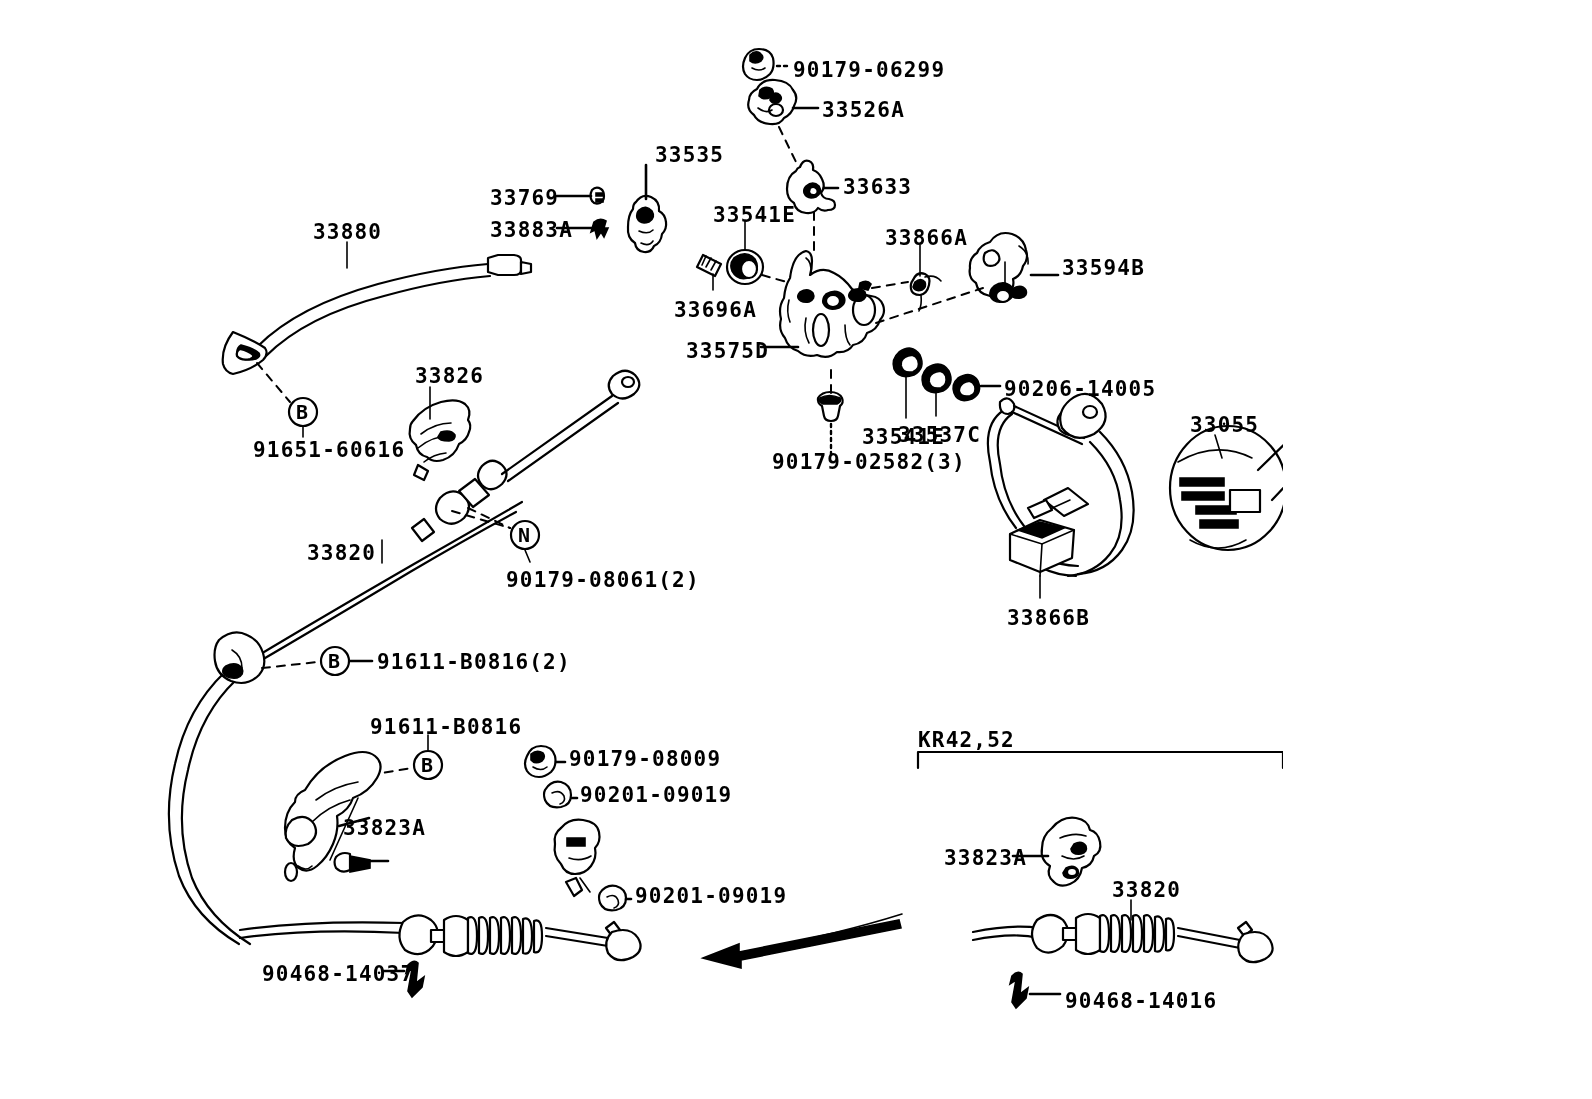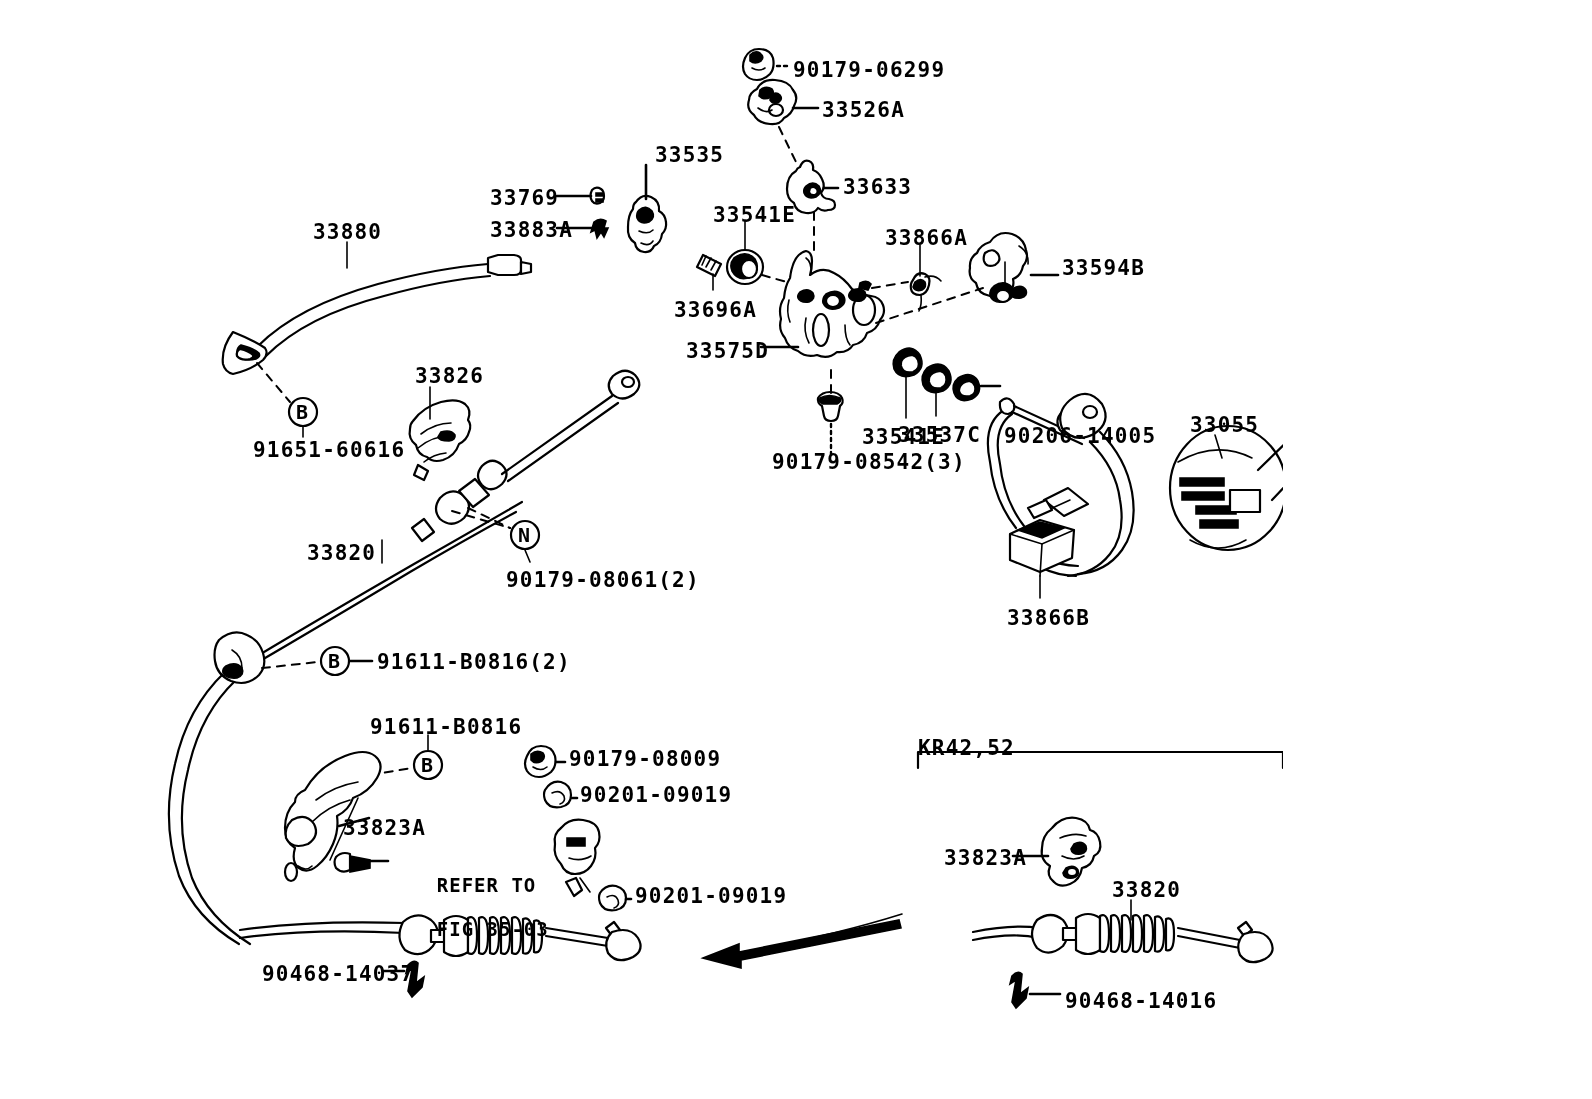--- a/index.html
+++ b/index.html
@@ -362,47 +362,43 @@
       <div class="lbl" style="left: 610px; top: 145px; margin-left: 45px;">33535</div>
       <div class="lbl" style="left: 843px; top: 177px;">33633</div>
       <div class="lbl" style="left: 490px; top: 188px;">33769</div>
       <div class="lbl" style="left: 713px; top: 205px;">33541E</div>
       <div class="lbl" style="left: 490px; top: 220px;">33883A</div>
       <div class="lbl" style="left: 313px; top: 222px;">33880</div>
       <div class="lbl" style="left: 885px; top: 228px;">33866A</div>
       <div class="lbl" style="left: 1062px; top: 258px; text-align: center;">33594B</div>
       <div class="lbl" style="left: 674px; top: 300px;">33696A</div>
       <div class="lbl" style="left: 686px; top: 341px;">33575D</div>
-      <div class="lbl" style="left: 1004px; top: 379px; margin-top: 47px;">90206-14005</div>
+      <div class="lbl" style="left: 1004px; top: 379px;">90206-14005</div>
       <div class="lbl" style="left: 403px; top: 366px; margin-left: 12px;">33826</div>
       <div class="lbl" style="left: 1190px; top: 415px;">33055</div>
       <div class="lbl" style="left: 862px; top: 427px;">33541E</div>
       <div class="lbl" style="left: 253px; top: 440px;">91651-60616</div>
       <div class="lbl" style="left: 898px; top: 425px; text-align: center;">33537C</div>
-      <div class="lbl" style="left: 772px; top: 452px;">90179-08542(3)</div>
+      <div class="lbl" style="left: 772px; top: 452px;">90179-02582(3)</div>
       <div class="lbl" style="left: 307px; top: 543px;">33820</div>
       <div class="lbl" style="left: 474px; top: 570px; margin-left: 32px;">90179-08061(2)</div>
       <div class="lbl" style="left: 1007px; top: 608px;">33866B</div>
       <div class="lbl" style="left: 377px; top: 652px;">91611-B0816(2)</div>
       <div class="lbl" style="left: 370px; top: 717px;">91611-B0816</div>
-      <div class="lbl" style="left: 918px; top: 730px; margin-top: 8px;">KR42,52</div>
+      <div class="lbl" style="left: 918px; top: 730px;">KR42,52</div>
       <div class="lbl" style="left: 569px; top: 749px;">90179-08009</div>
       <div class="lbl" style="left: 580px; top: 785px;">90201-09019</div>
       <div class="lbl" style="left: 343px; top: 818px;">33823A</div>
       <div class="lbl" style="left: 944px; top: 848px;">33823A</div>
       <div class="lbl" style="left: 1112px; top: 880px;">33820</div>
       <div class="lbl" style="left: 635px; top: 886px;">90201-09019</div>
       <div class="lbl" style="left: 262px; top: 964px;">90468-14037</div>
       <div class="lbl" style="left: 1065px; top: 991px;">90468-14016</div>
     </div>
 
-  <div class="fig" style="left:387px;top:853px;">
-    <span>REFER TO</span><br>
-    <span>FIG 35-03</span>
-  </div>
 
   <div class="code" style="left:1480px;top:1068px;">331904E</div>
 
   <div class="lbl" style="left:296px;top:402px;font-size:20px;">B</div>
   <div class="lbl" style="left:328px;top:651px;font-size:20px;">B</div>
   <div class="lbl" style="left:421px;top:755px;font-size:20px;">B</div>
   <div class="lbl" style="left:518px;top:525px;font-size:20px;">N</div>
 
 </div>
 

